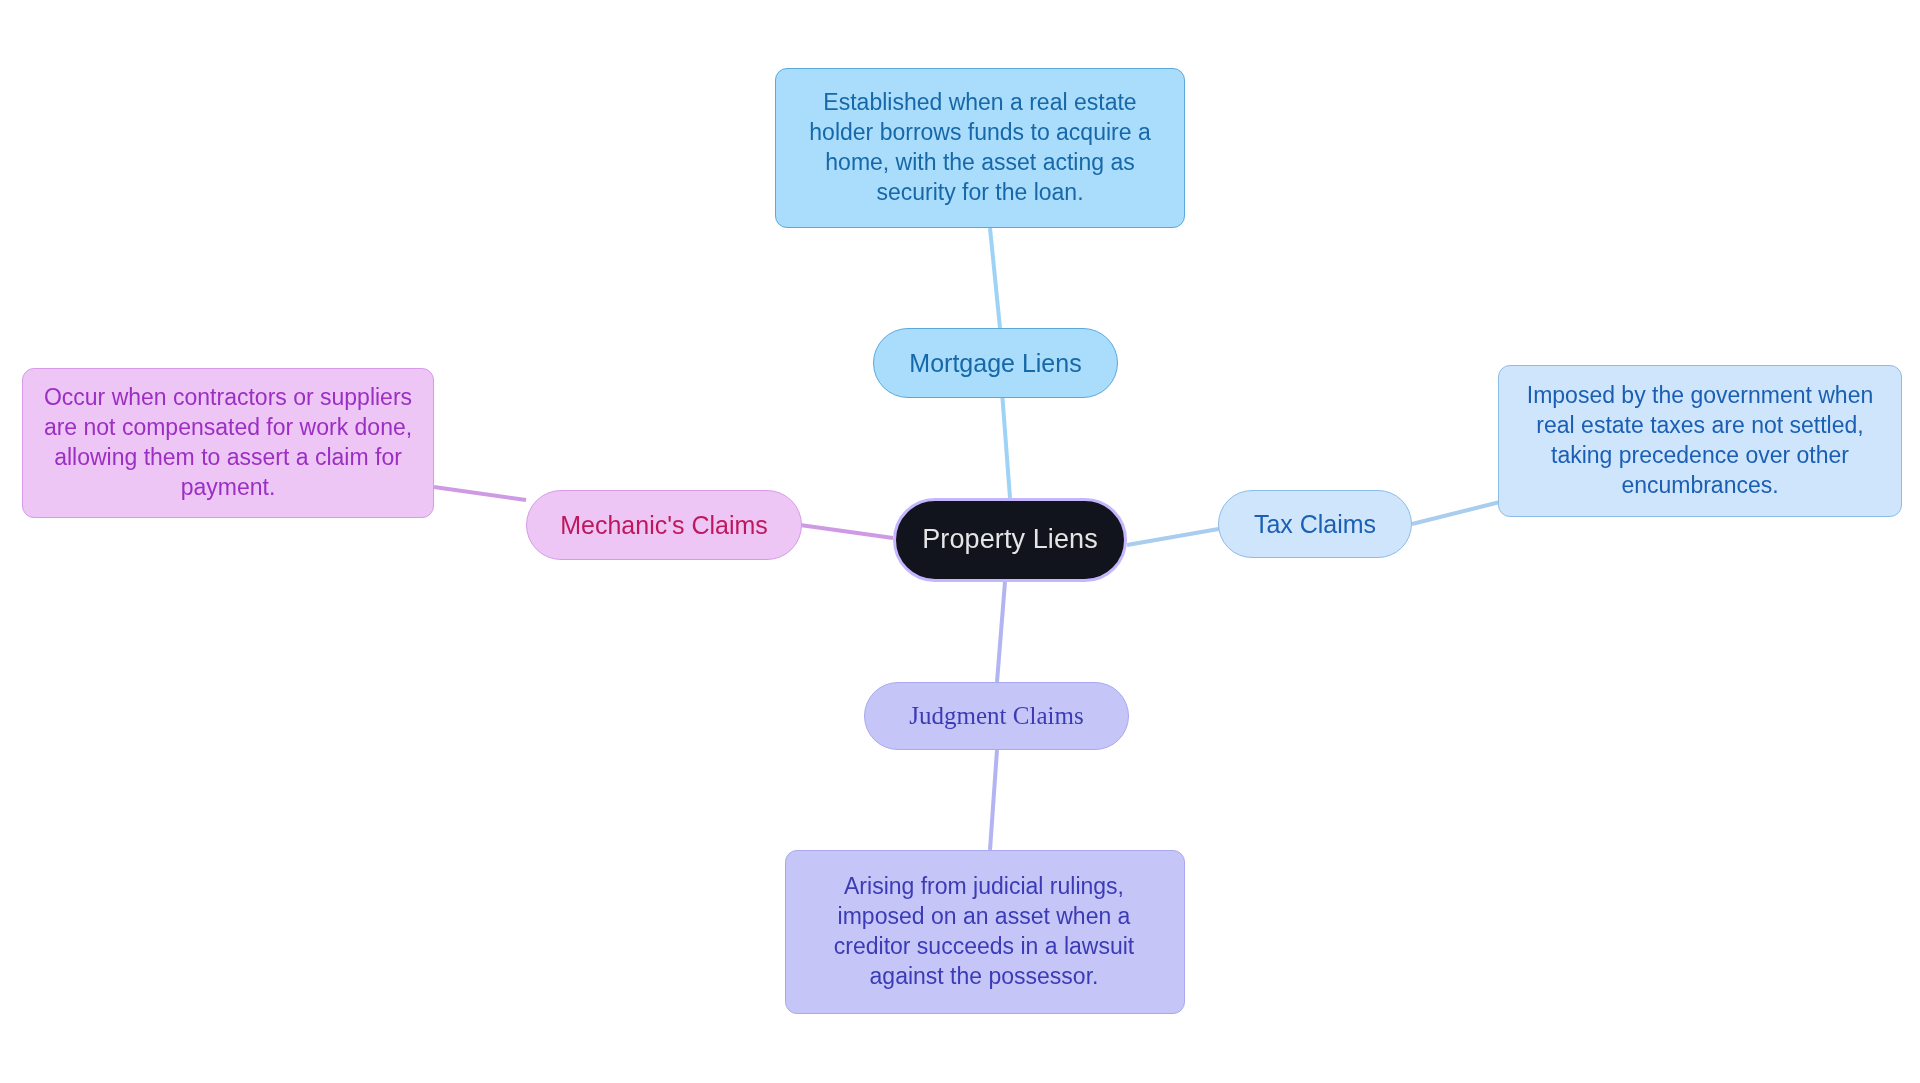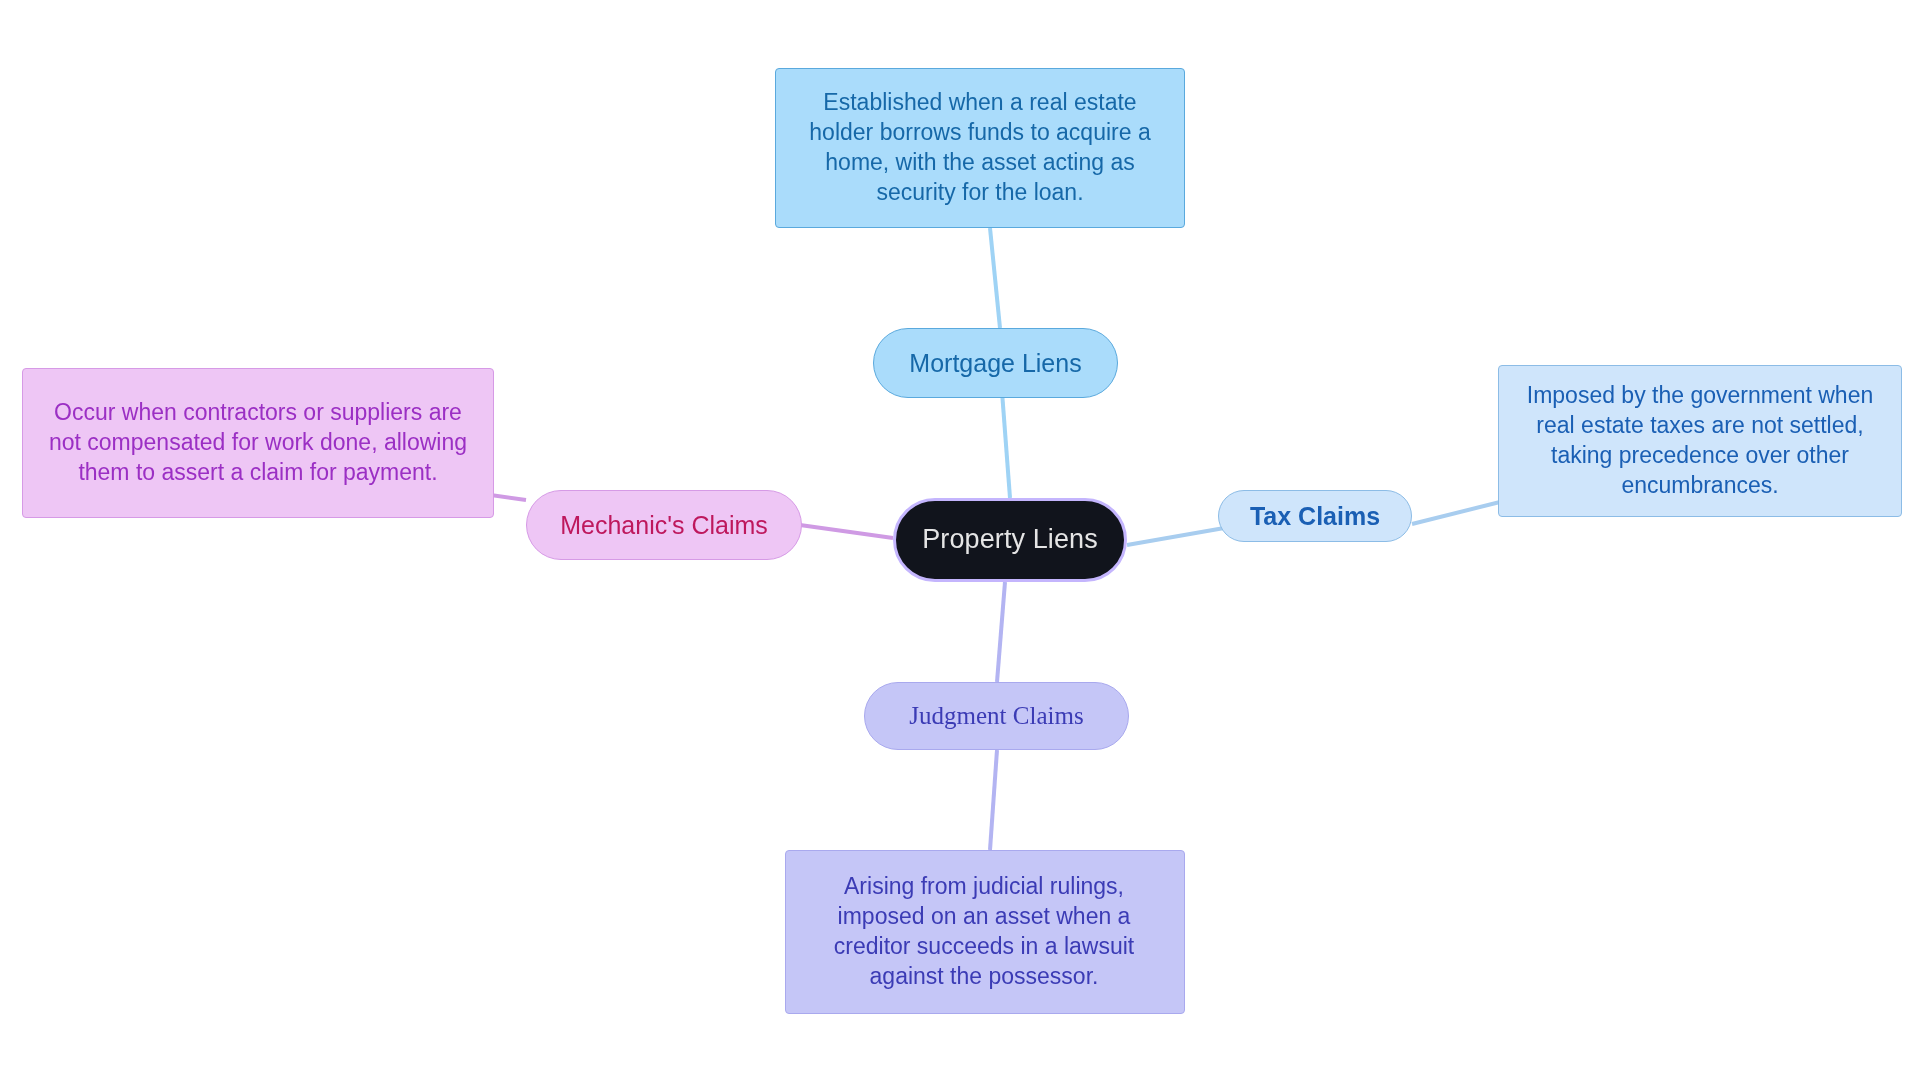--- a/index.html
+++ b/index.html
@@ -68,21 +68,21 @@
     color: #3b3bb5;
     font-family: Liberation Serif, serif;
   }
   .branch-mechanic {
     background: #eec6f5;
     border-color: #d69ae6;
     color: #be185d;
   }
   
   .leaf-node {
-    border-radius: 4px;
+    border-radius: 12px;
     font-size: 23px;
     border-width: 1.2px;
     border-style: solid;
     padding: 10px 14px;
   }
   .leaf-mortgage {
     background: #aadcfb;
     border-color: #5aa9dd;
     color: #1668a8;
   }
@@ -130,34 +130,34 @@
     <span>Property Liens</span>
   </div>
 
   <div class="node branch-node branch-mortgage" style="left:873px; top:328px; width:245px; height:70px;">
     <span>Mortgage Liens</span>
   </div>
   <div class="node leaf-node leaf-mortgage" style="left:775px; top:68px; width:410px; height:160px;">
     <span>Established when a real estate holder borrows funds to acquire a home, with the asset acting as security for the loan.</span>
   </div>
 
-  <div class="node branch-node branch-tax" style="left:1218px; top:490px; width:194px; height:52px;font-weight:bold;">
+  <div class="node branch-node branch-tax" style="left:1218px; top:490px; width:194px; height:68px;">
     <span>Tax Claims</span>
   </div>
   <div class="node leaf-node leaf-tax" style="left:1498px; top:365px; width:404px; height:152px;">
     <span>Imposed by the government when real estate taxes are not settled, taking precedence over other encumbrances.</span>
   </div>
 
   <div class="node branch-node branch-judgment" style="left:864px; top:682px; width:265px; height:68px;">
     <span>Judgment Claims</span>
   </div>
   <div class="node leaf-node leaf-judgment" style="left:785px; top:850px; width:400px; height:164px;padding-left:12px;">
     <span>Arising from judicial rulings, imposed on an asset when a creditor succeeds in a lawsuit against the possessor.</span>
   </div>
 
   <div class="node branch-node branch-mechanic" style="left:526px; top:490px; width:276px; height:70px;">
     <span>Mechanic's Claims</span>
   </div>
-  <div class="node leaf-node leaf-mechanic" style="left:22px; top:368px; width:472px; height:150px;">
+  <div class="node leaf-node leaf-mechanic" style="left:22px; top:368px; width:412px; height:150px;">
     <span>Occur when contractors or suppliers are not compensated for work done, allowing them to assert a claim for payment.</span>
   </div>
 
 </div>
 
 </body></html>

